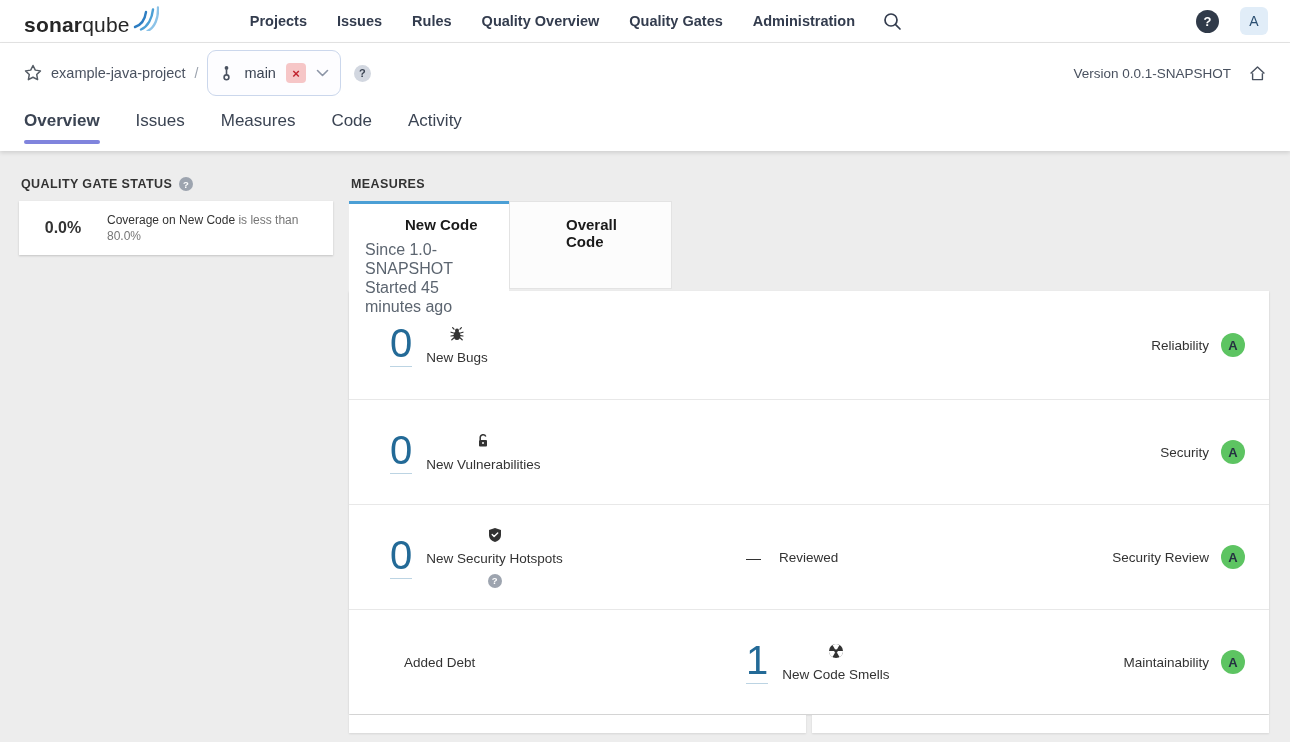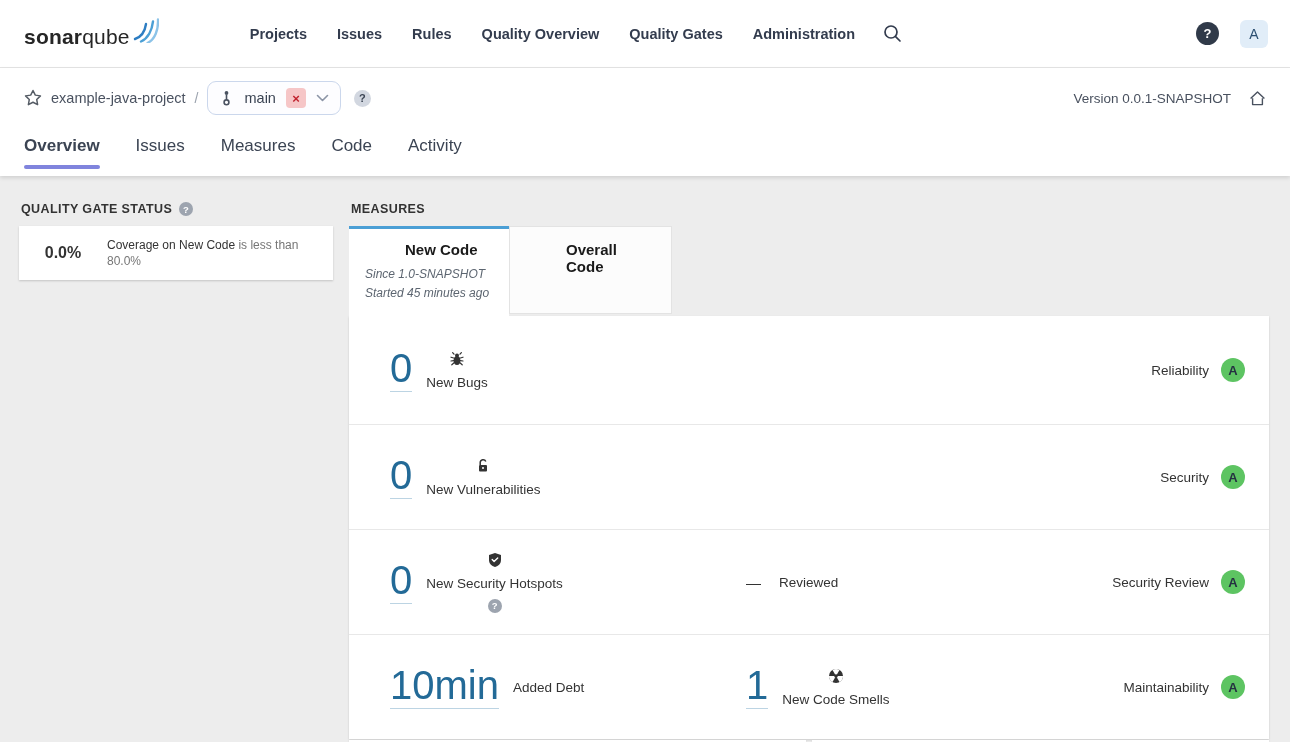--- a/index.html
+++ b/index.html
@@ -1,20 +1,20 @@
 <!DOCTYPE html>
 <html><head>
 <meta charset="utf-8">
 <style>
   * { margin:0; padding:0; box-sizing:border-box; }
   html,body { width:1290px; height:742px; overflow:hidden; background:#ededed;
               font-family:"Liberation Sans", sans-serif; color:#333; }
 
   
-  .topnav { height:68px; background:#fff; border-bottom:1px solid #e4e4e4;
+  .topnav { height:43px; background:#fff; border-bottom:1px solid #e4e4e4;
             display:flex; align-items:center; padding:0 22px 0 24px; }
   .logo { display:flex; align-items:flex-end; cursor:pointer; }
   .logo-text { font-size:21px; color:#262626; letter-spacing:.2px; }
   .logo-bold { font-weight:700; }
   .logo-light { font-weight:400; }
   .logo-swoosh { margin-left:3px; margin-bottom:6px; }
   .topnav-menu { display:flex; gap:30px; margin-left:48px;padding-left:43px; }
   .topnav-item { font-size:14.5px; font-weight:600; color:#333c4e; cursor:pointer; }
   .search-btn { margin-left:28px; cursor:pointer; display:flex; align-items:center; }
   .topnav-spacer { flex:1; }
@@ -24,21 +24,21 @@
   .avatar { width:28px; height:28px; border-radius:6px; background:#e1edf8; color:#2b4f71;
             font-size:14px; display:flex; align-items:center; justify-content:center;
             margin-left:21px; cursor:pointer; }
 
   
   .header { background:#fff; box-shadow:0 2px 4px rgba(0,0,0,.12); position:relative; z-index:2; }
   .breadcrumb-row { height:60px; display:flex; align-items:center; padding:0 24px; }
   .fav-star { display:flex; cursor:pointer; }
   .project-name { margin-left:9px; font-size:14.5px; color:#4a5260; cursor:pointer; }
   .crumb-sep { margin:0 9px; color:#9aa2ad; font-size:14px; }
-  .branch-pill { height:34px; border:1px solid #cbd7ec; background:#fdfdff; border-radius:9px;
+  .branch-pill { height:46px; border:1px solid #cbd7ec; background:#fdfdff; border-radius:9px;
                  display:flex; align-items:center; padding:0 11px; gap:10px; cursor:pointer; }
   .branch-name { font-size:14.5px; color:#3b4453; }
   .branch-close { width:20px; height:20px; border-radius:4px; background:#f6c6c7; color:#c1222e;
                   font-size:13px; font-weight:700; display:flex; align-items:center;
                   justify-content:center; cursor:pointer; }
   .branch-help { width:17px; height:17px; border-radius:50%; background:#d2d7e0; color:#3b4453;
                  font-size:11px; font-weight:700; display:flex; align-items:center;
                  justify-content:center; margin-left:13px; cursor:pointer; }
   .bc-spacer { flex:1; }
   .version-text { font-size:13.5px; color:#49515f; }
@@ -72,21 +72,21 @@
   .qg-cond-text { flex:1; font-size:12px; line-height:16px; padding-right:14px; }
   .qg-metric { color:#333; cursor:pointer; }
   .qg-op { color:#767676; }
 
   .right-col { flex:1; }
   .measure-tabs { display:flex; height:90px; align-items:flex-start; }
   .mtab { cursor:pointer; }
   .mtab.active { width:160px; height:90px; background:#fff; border-top:3px solid #4b9fd5;
                  padding:12px 16px 0; }
   .mtab-title { font-size:15px; font-weight:700; color:#1a1a1a;margin-left:40px; }
-  .mtab-sub { font-size:12px; color:#5c6570; line-height:19px; margin-top:7px;font-style:italic; }
+  .mtab-sub { font-size:16px; color:#5c6570; line-height:19px; margin-top:7px; }
   .mtab.overall { width:163px; height:88px; background:#fcfcfc; border:1px solid #e3e3e3;
                   padding:14px 16px 0; }
   .measures-card { background:#fff; box-shadow:0 1px 2px rgba(0,0,0,.15); }
   .m-row { height:105px; display:flex; align-items:center; padding-left:41px; }
   .m-row.first { height:108px; }
   .m-row + .m-row { border-top:1px solid #e8e8e8; }
   .num-link { font-size:40px; line-height:1; color:#236a97; border-bottom:1px solid #bcd4e3;
               padding-bottom:3px; cursor:pointer; }
   .m-label { display:flex; align-items:center; gap:8px; margin-left:14px;
              font-size:13.5px; color:#333;flex-direction:column; }
@@ -288,21 +288,20 @@
           <span class="reviewed-label">Reviewed</span>
         </span>
         <span class="rating-group">
           <span class="rating-label">Security Review</span>
           <span class="rating-badge">A</span>
         </span>
       </div>
 
       <div class="m-row">
         <span class="m-group fixed">
-          <span class="num-link">10min</span>
           <span class="m-label">
             <span>Added Debt</span>
           </span>
         </span>
         <span class="m-group">
           <span class="num-link">1</span>
           <span class="m-label">
             <svg class="micon" width="16" height="16" viewBox="0 0 16 16">
               <circle cx="8" cy="8" r="7" fill="#333"></circle>
               <path d="M8 8 L4.5 1.94 A7 7 0 0 1 11.5 1.94 Z" fill="#fff"></path>

